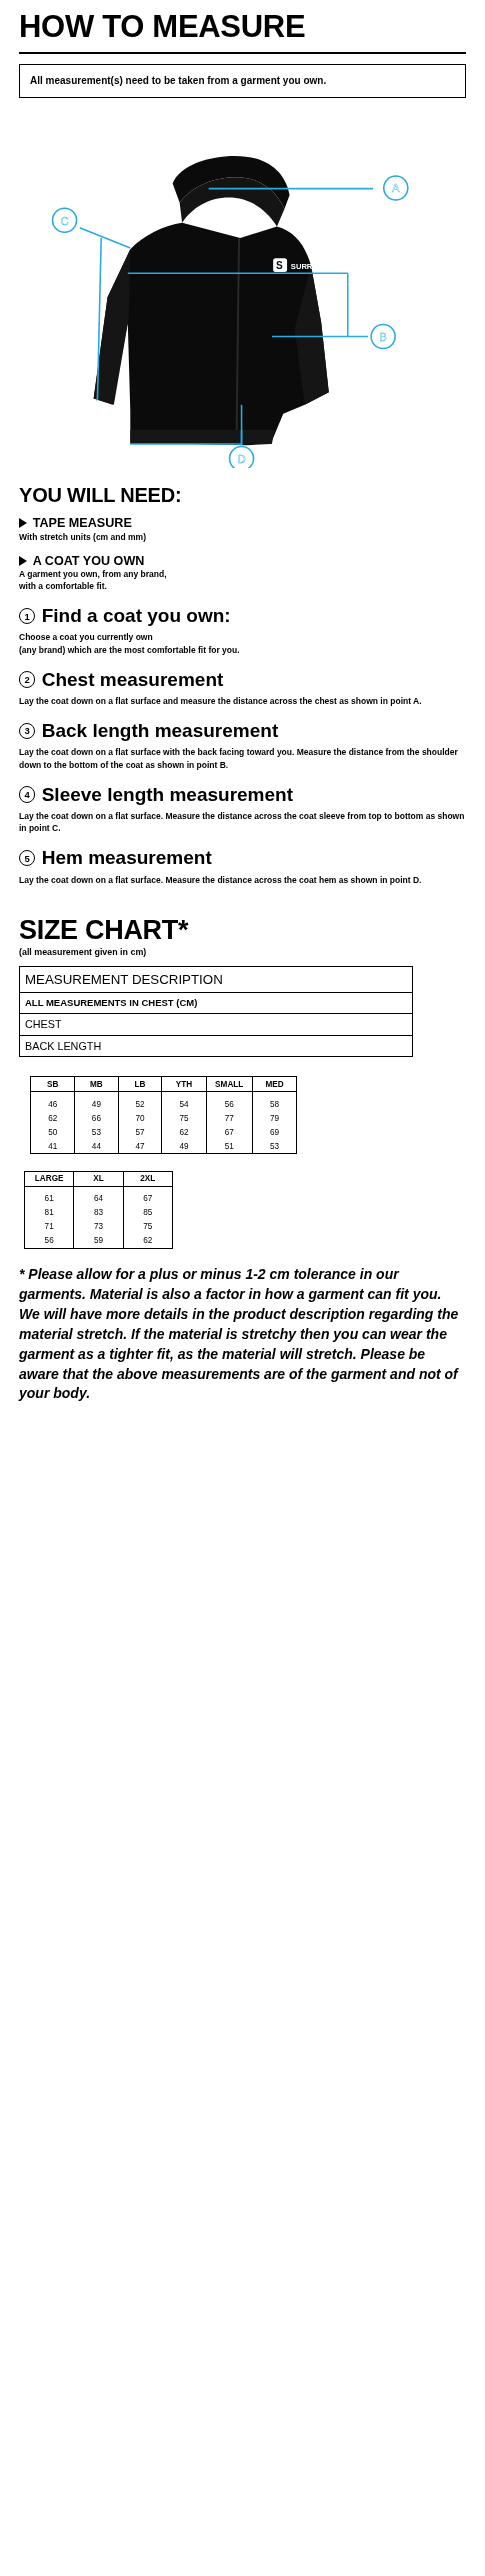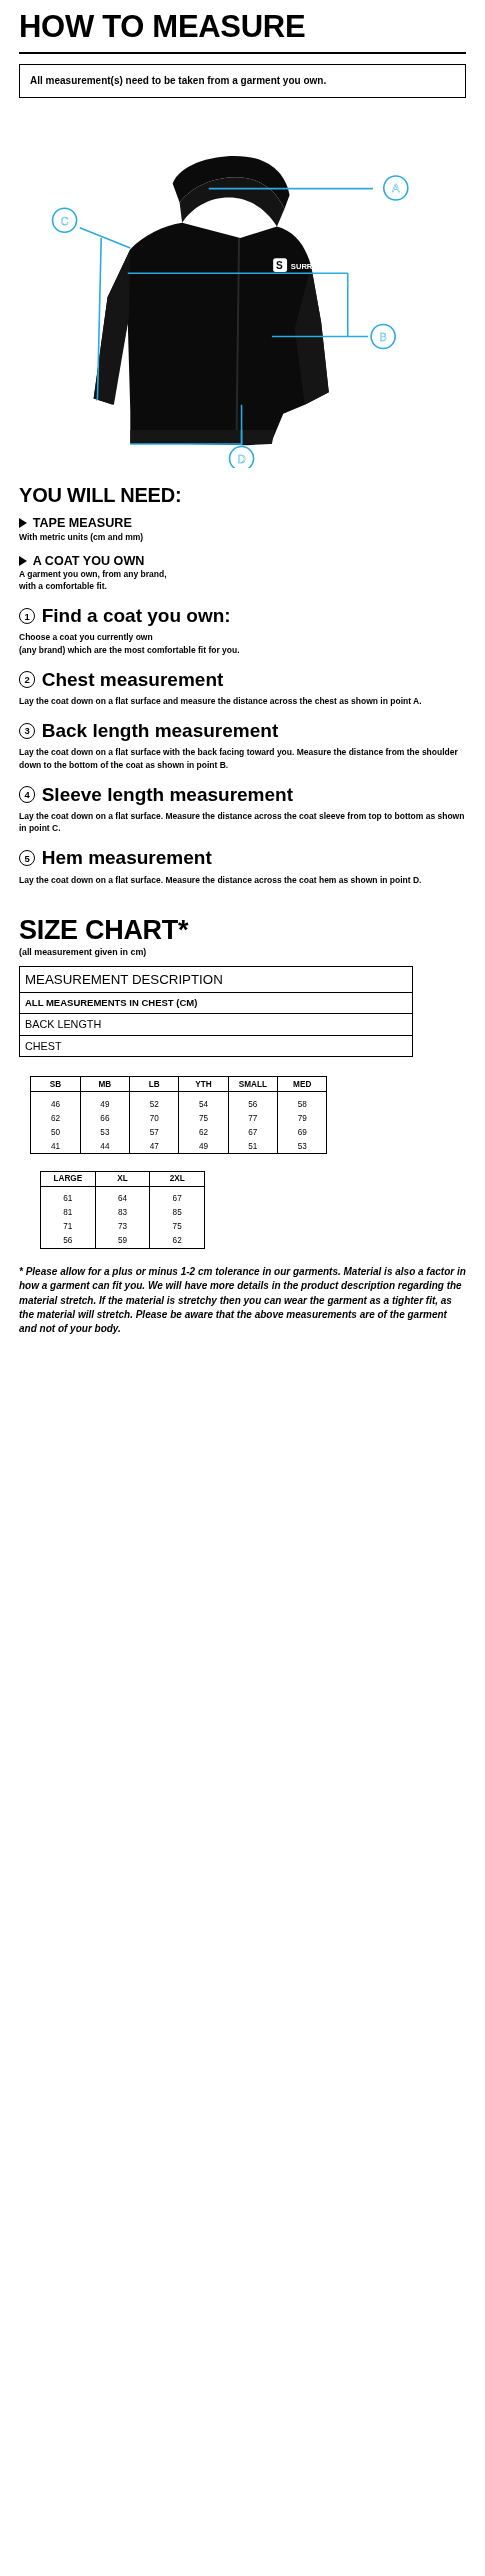--- a/index.html
+++ b/index.html
@@ -143,40 +143,40 @@
     margin-bottom: 16.4px;
   }
   table.sizes th, table.sizes td {
     border: 1.3px solid #000;
     text-align: center;
     font-size: 8.2px;
     font-weight: bold;
     padding: 2.5px 0;
   }
   table.sizes td { font-weight: normal; }
-  table.sizes.t1 { width: 297px; margin-left: 11.4px; }
+  table.sizes.t1 { width: 267px; margin-left: 11.4px; }
   table.sizes.t1 th, table.sizes.t1 td { width: 49px; }
-  table.sizes.t2 { width: 165px; margin-left: 21px; }
+  table.sizes.t2 { width: 149px; margin-left: 5px; }
   table.sizes.t2 th, table.sizes.t2 td { width: 49px; }
   table.sizes tr.spacer td {
     border-left: 1.3px solid #000;
     border-right: 1.3px solid #000;
     border-top: none; border-bottom: none;
     height: 5px;
   }
   table.sizes tbody tr td {
     border-top: none;
     border-bottom: none;
   }
   table.sizes tbody tr:last-child td {
     border-bottom: 1.3px solid #000;
   }
 
   .disclaimer {
-    font-size: 10px;
+    font-size: 14px;
     font-style: italic;
     font-weight: bold;
     line-height: 1.42;
     margin-top: 14px;
     padding-bottom: 25px;
   }
 </style>
 </head>
 <body>
 
@@ -250,21 +250,21 @@
     </svg>
   </div>
 
   <h2 class="section">YOU WILL NEED:</h2>
 
   <div class="need-item">
     <div class="need-head">
       <span class="tri"></span>
       <span>TAPE MEASURE</span>
     </div>
-    <div class="need-sub">With metric units (cm and mm)</div>
+    <div class="need-sub">With stretch units (cm and mm)</div>
   </div>
 
   <div class="need-item">
     <div class="need-head">
       <span class="tri"></span>
       <span>A COAT YOU OWN</span>
     </div>
     <div class="need-sub" style="white-space:pre-line">A garment you own, from any brand,
 with a comfortable fit.</div>
   </div>
@@ -315,24 +315,24 @@
 
   <table class="meas">
     <tbody>
         <tr class="head">
           <td>MEASUREMENT DESCRIPTION</td>
         </tr>
     <tr class="subhead">
           <td>ALL MEASUREMENTS IN CHEST (CM)</td>
         </tr>
     <tr>
+          <td>CHEST</td>
+        </tr>
+    <tr>
           <td>BACK LENGTH</td>
-        </tr>
-    <tr>
-          <td>CHEST</td>
         </tr>
   </tbody>
     </table>
 
   <table class="sizes t1">
     <thead>
       <tr>
         <th>SB</th>
         <th>MB</th>
         <th>LB</th>

